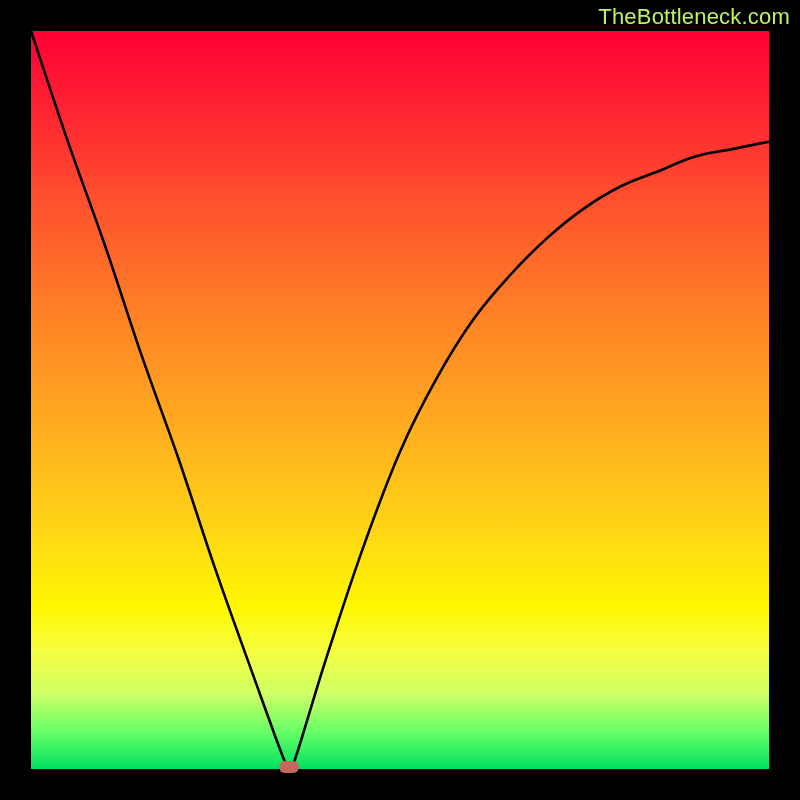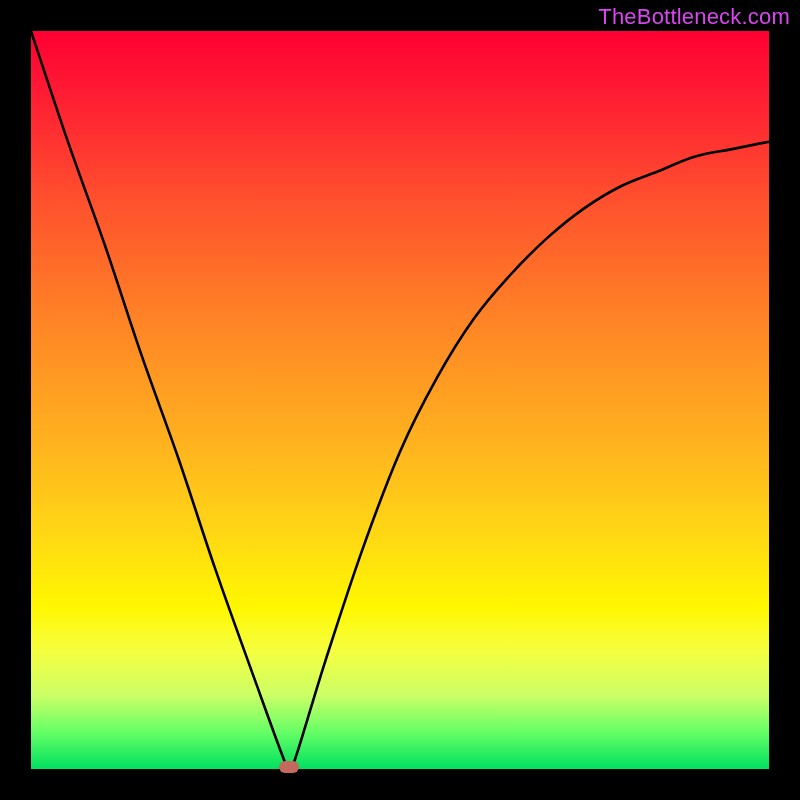--- a/index.html
+++ b/index.html
@@ -35,21 +35,21 @@
       #f5ff40 84%,
       #ccff66 90%,
       #66ff66 95%,
       #00e060 100%
     );
   }
   .watermark {
     position: absolute;
     top: 4px;
     right: 10px;
-    color: #d946ef;
+    color: #bef264;
     font-size: 22px;
     letter-spacing: 0.2px;
     font-weight: 500;
     user-select: none;
   }
   svg.curve {
     position: absolute;
     left: 0;
     top: 0;
     width: 738px;

